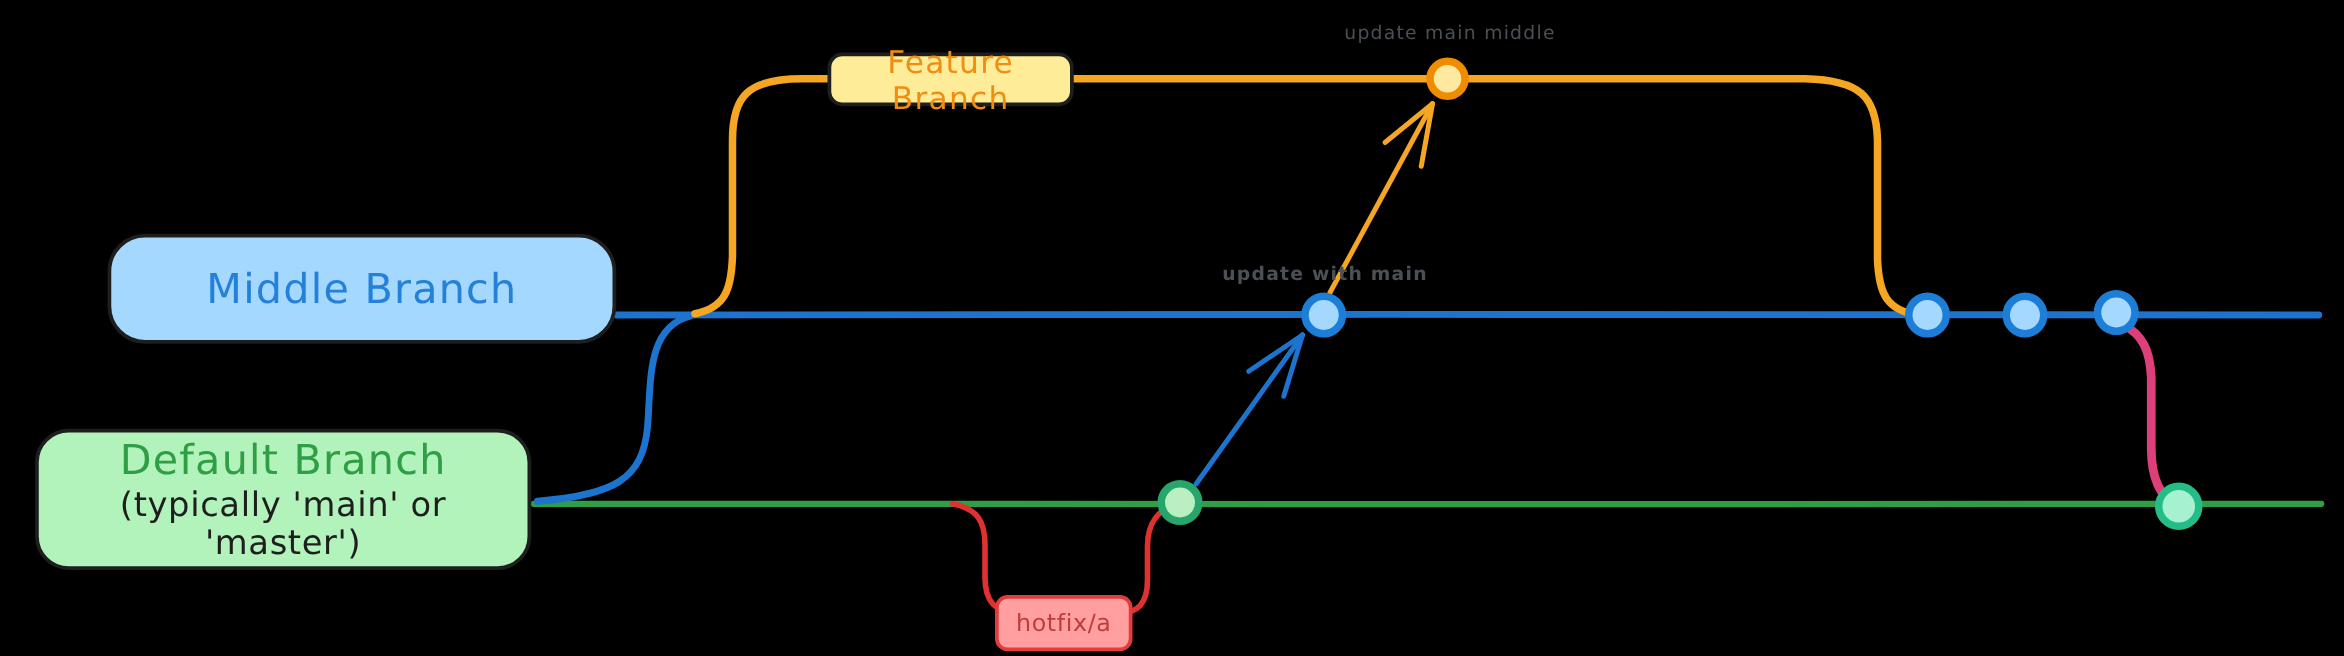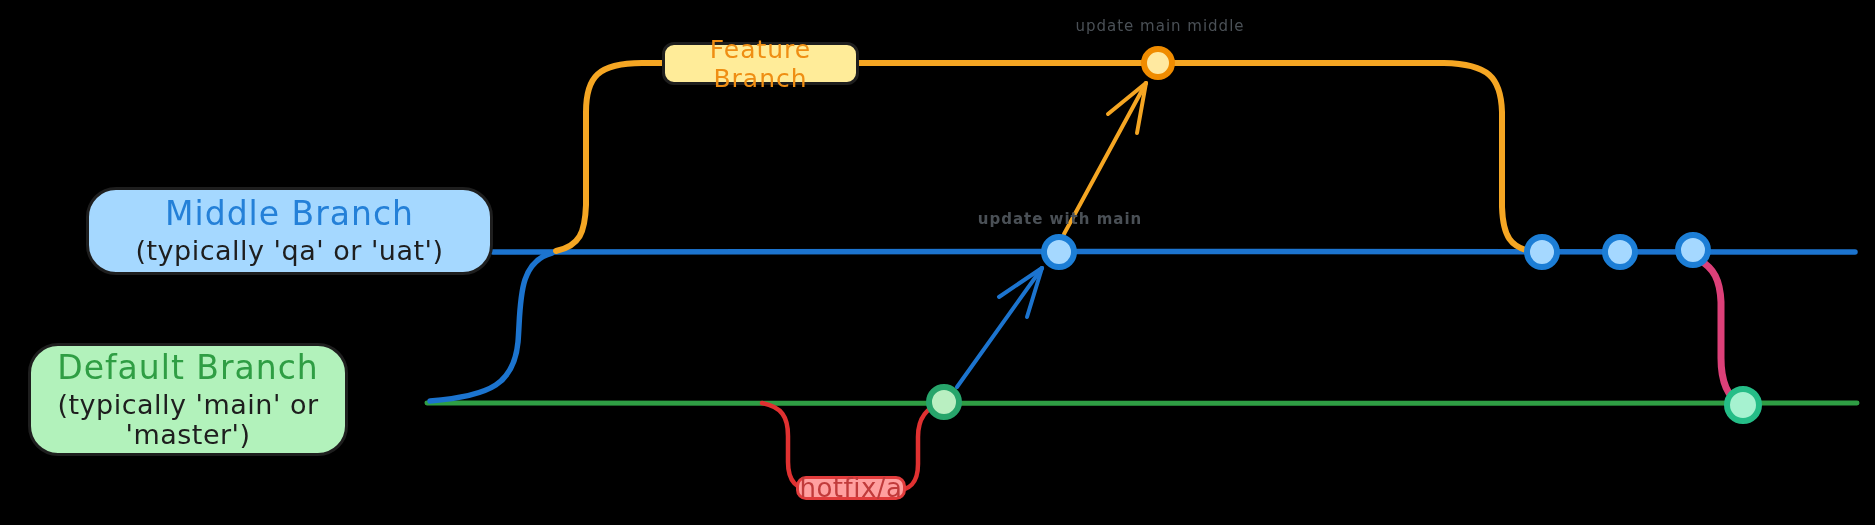--- a/index.html
+++ b/index.html
@@ -44,47 +44,47 @@
     flex-direction: column;
     align-items: center;
     justify-content: center;
     gap: 4px;
     text-align: center;
   }
   .branch-box .title { font-size: 33px; line-height: 1.1; letter-spacing: 1px; }
   .branch-box .subtitle { font-size: 27px; line-height: 1.1; color: var(--box_dark_text); letter-spacing: 0.5px; }
   #middle-box  { left: 86px;  top: 187px; width: 407px; height: 88px; background: var(--middle_box_fill); }
   #middle-box .title { color: var(--middle_title_text); }
-  #default-box { left: 28px;  top: 343px; width: 320px; height: 113px; background: var(--default_box_fill); }
+  #default-box { left: 28px;  top: 343px; width: 397px; height: 113px; background: var(--default_box_fill); border-radius: 27px; }
   #default-box .title { color: var(--default_title_text); }
 
   .label-box {
     position: absolute;
     box-sizing: border-box;
     display: flex;
     align-items: center;
     justify-content: center;
     text-align: center;
   }
   #feature-box {
     left: 662px; top: 42px; width: 197px; height: 43px;
     background: var(--feature_box_fill);
     border: 3px solid var(--box_border);
     border-radius: 12px;
     color: var(--feature_box_text);
     font-size: 25px;
     letter-spacing: 1px;
   }
   #hotfix-box {
-    left: 796px; top: 476px; width: 110px; height: 24px;
+    left: 796px; top: 476px; width: 110px; height: 45px;
     background: var(--hotfix_box_fill);
     border: 3px solid var(--hotfix_box_border);
     border-radius: 10px;
     color: var(--hotfix_box_text);
-    font-size: 26px;
+    font-size: 19px;
     letter-spacing: 0.5px;
   }
   .annot {
     position: absolute;
     color: var(--annotation_text);
     font-size: 15px;
     letter-spacing: 1px;
     text-align: center;
     white-space: nowrap;
   }
@@ -128,21 +128,20 @@
     <circle class="commit-orange" cx="1158" cy="63" r="14"></circle>
     <circle class="commit-green" cx="944" cy="402" r="15"></circle>
     <circle class="commit-blue" cx="1542" cy="252" r="15"></circle>
     <circle class="commit-blue" cx="1620" cy="252" r="15"></circle>
     <circle class="commit-blue" cx="1693" cy="250" r="15"></circle>
     <circle class="commit-mint" cx="1743" cy="405" r="16"></circle>
   </svg>
 
   <div class="branch-box" id="middle-box">
     <div class="title">Middle Branch</div>
-    <div class="subtitle">(typically 'qa' or 'uat')</div>
   </div>
 
   <div class="branch-box" id="default-box">
     <div class="title">Default Branch</div>
     <div class="subtitle">(typically 'main' or 'master')</div>
   </div>
 
   <div class="label-box" id="feature-box">
     <span>Feature Branch</span>
   </div>

